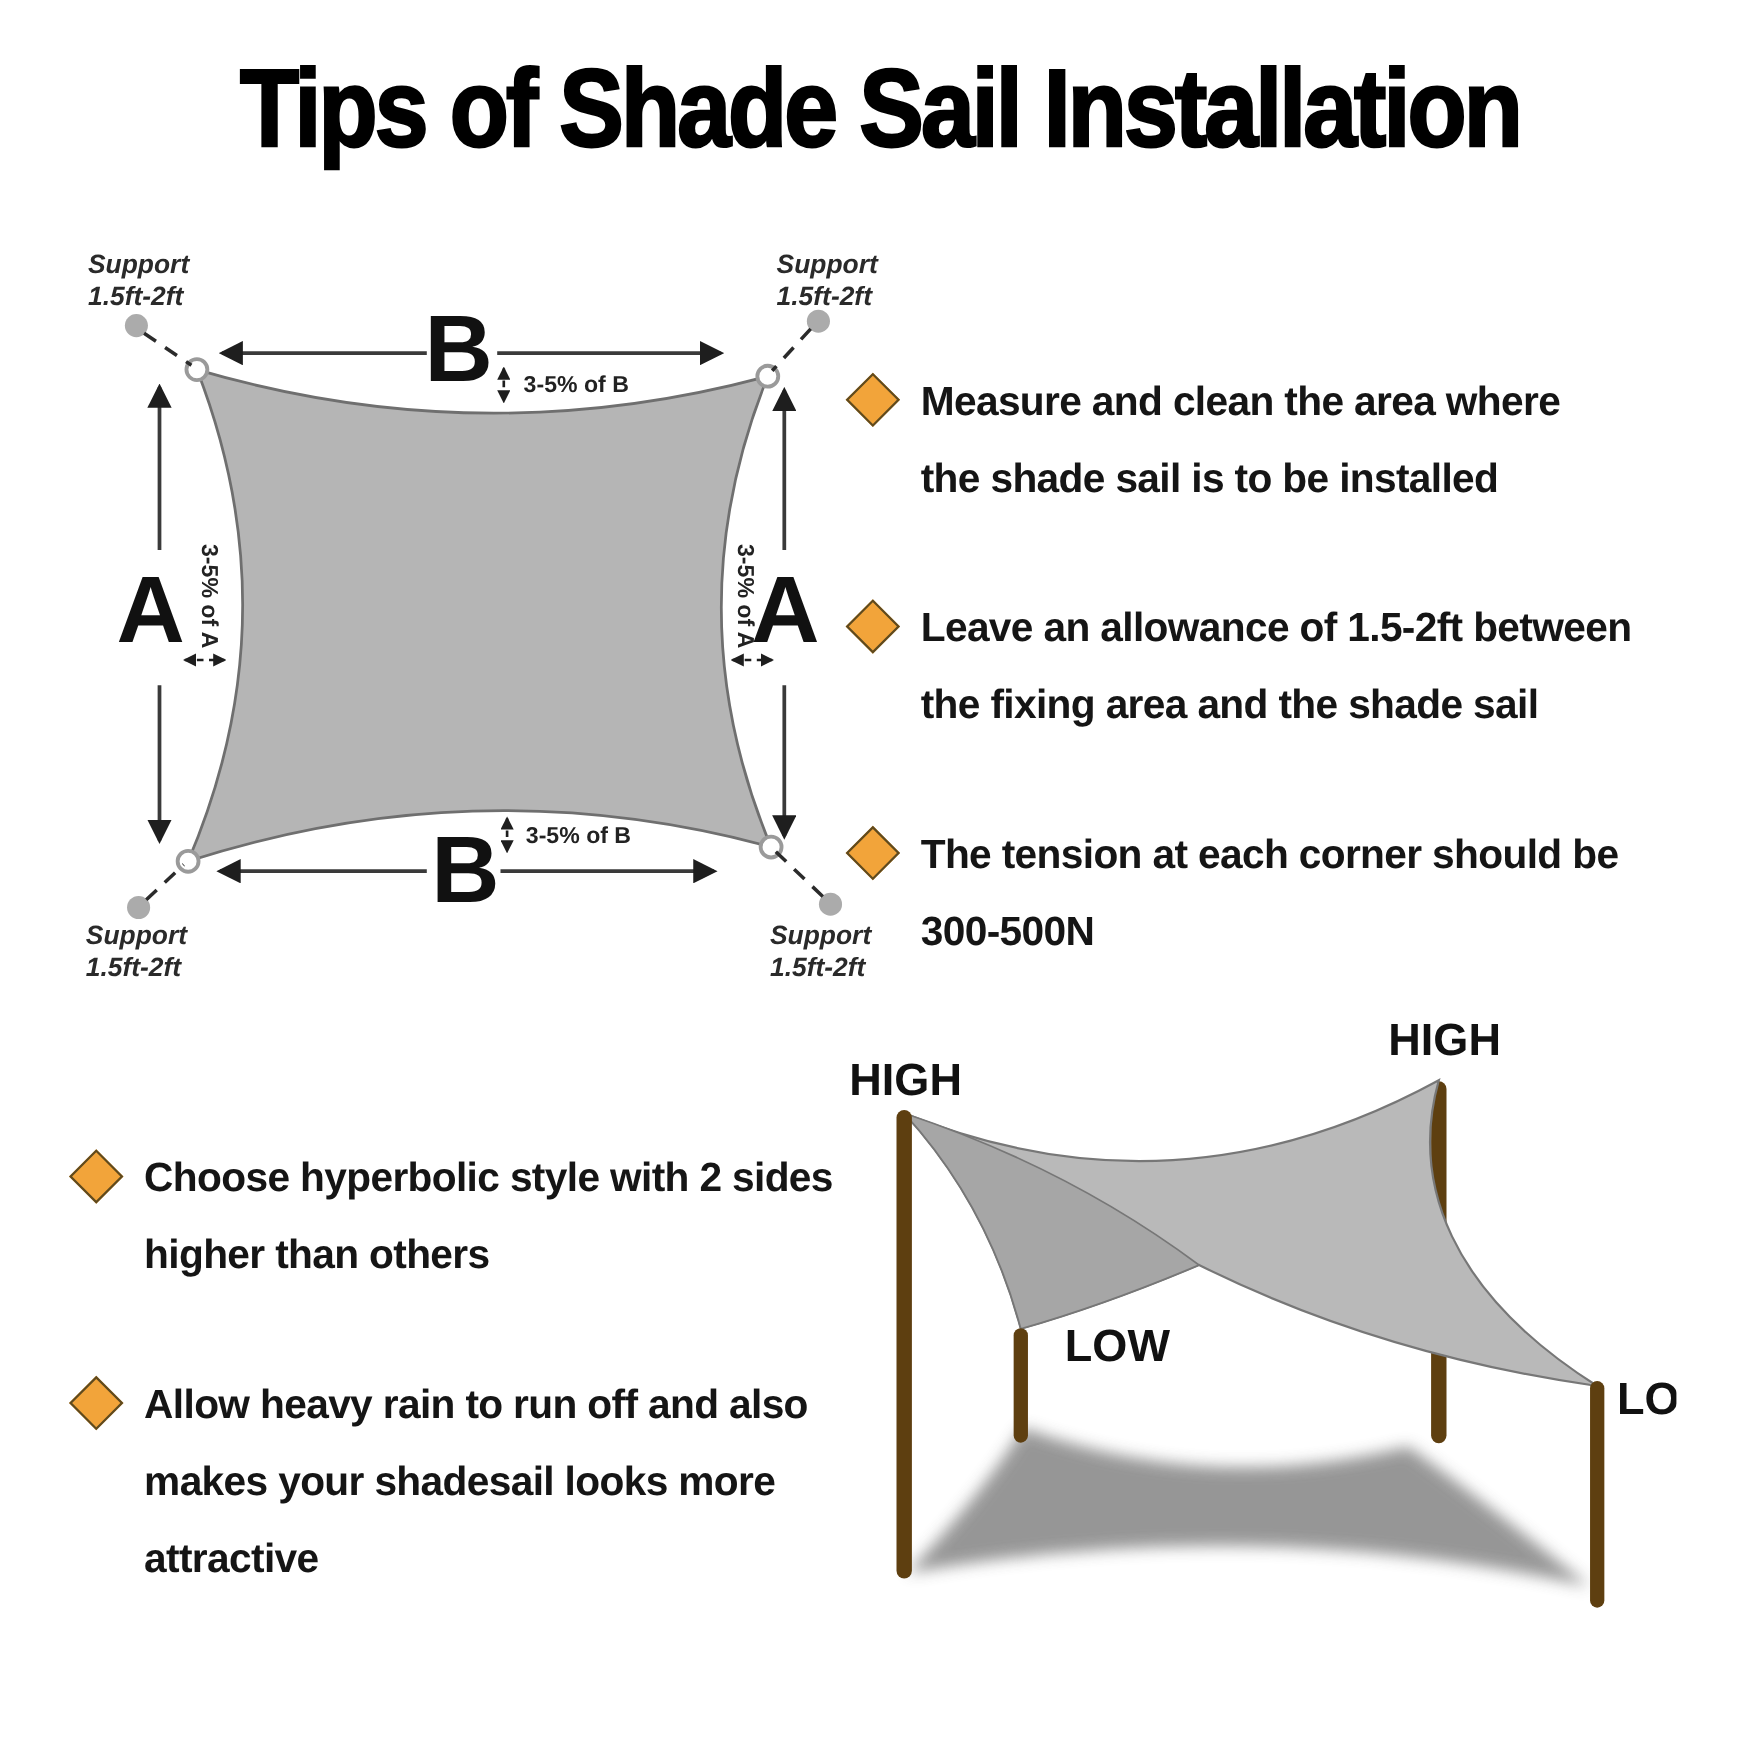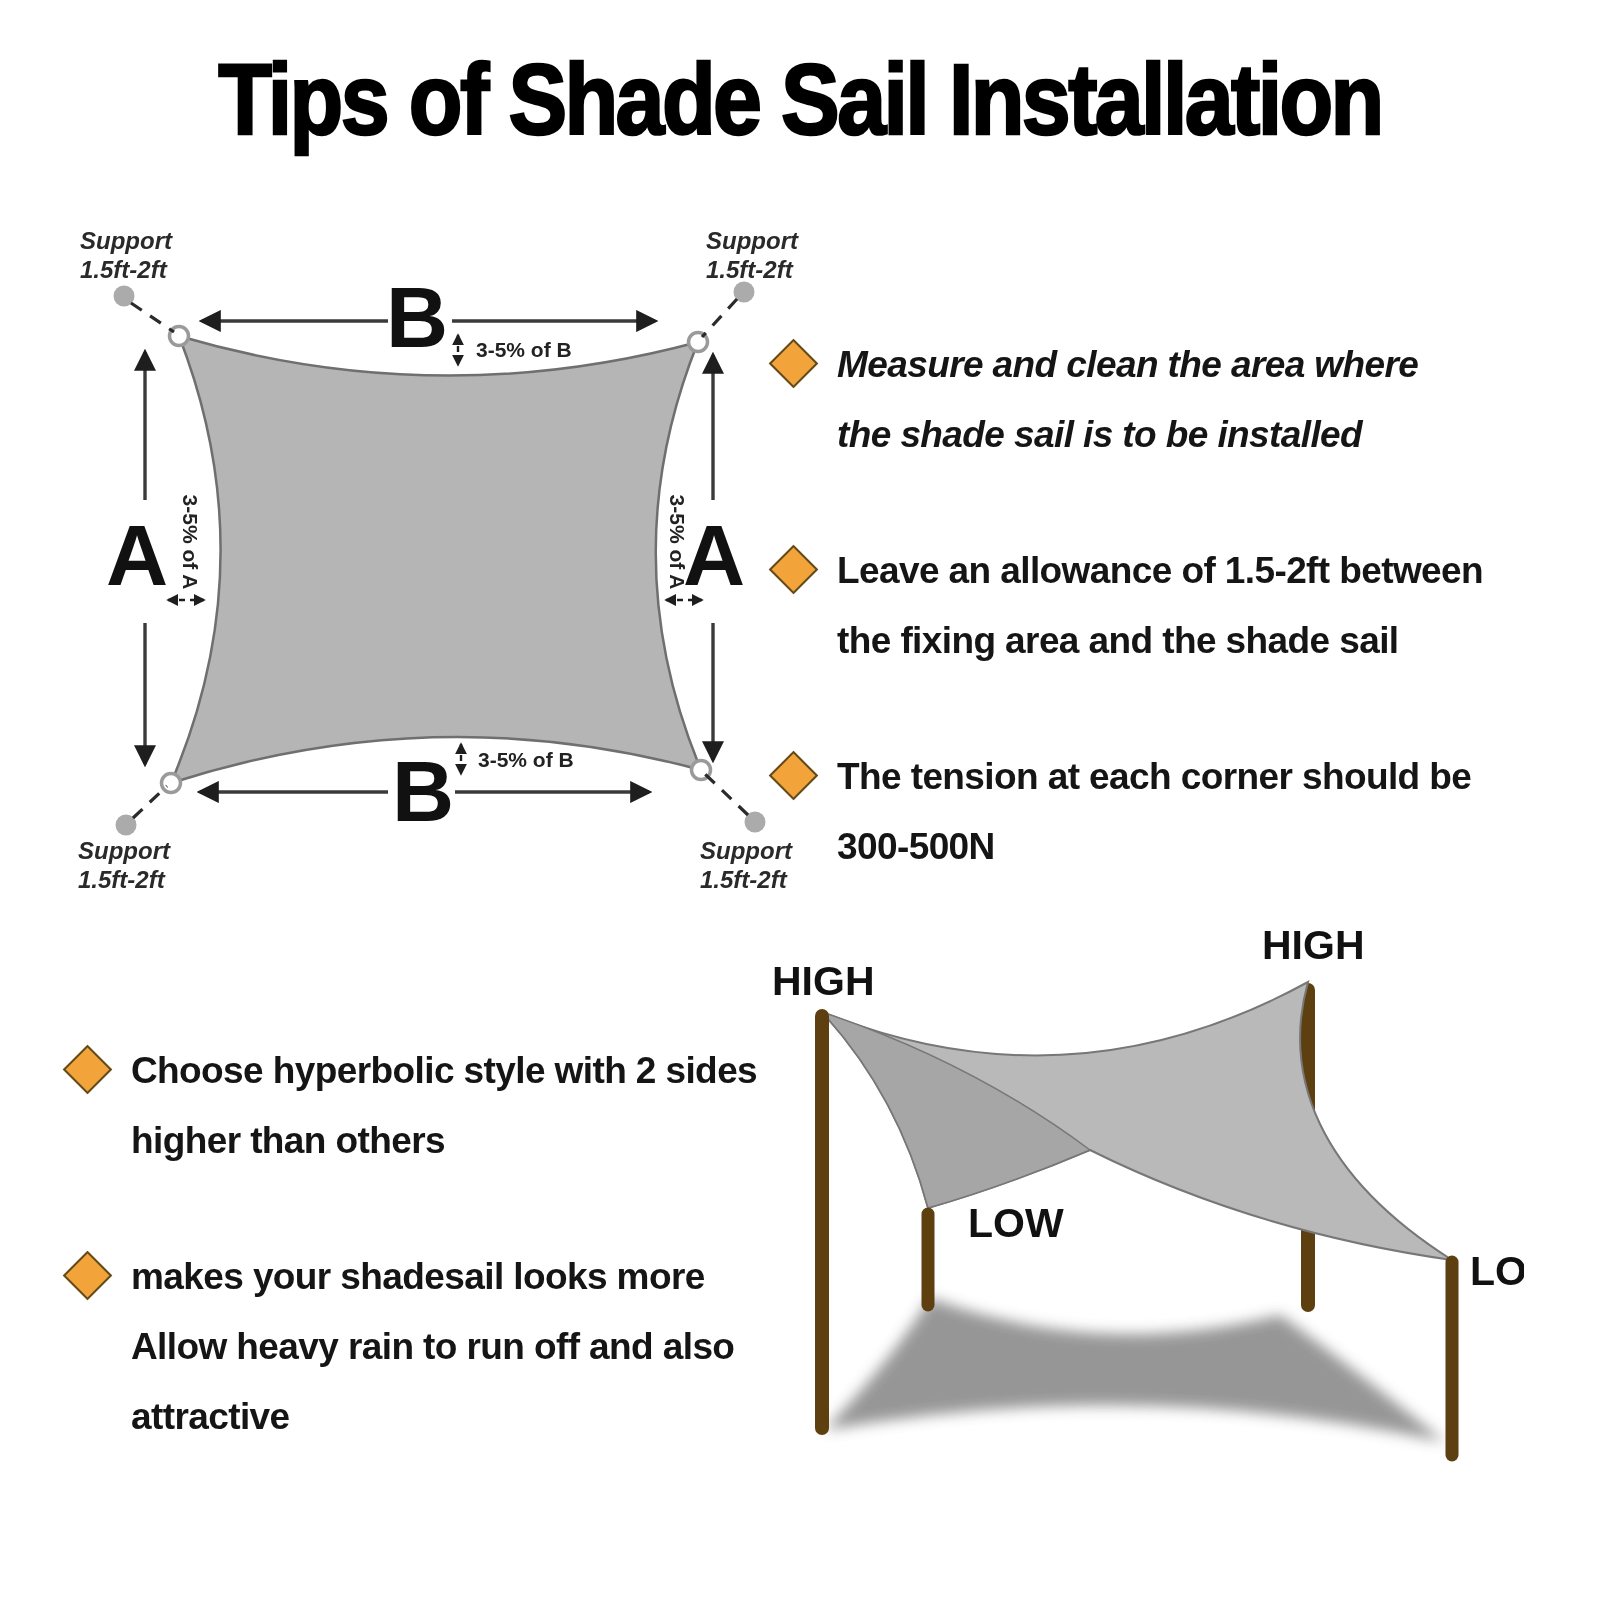--- a/index.html
+++ b/index.html
@@ -131,21 +131,21 @@
   <div class="abs dimletter" style="left:392px;top:748px;">B</div>
   <div class="abs dimletter" style="left:106px;top:512px;">A</div>
   <div class="abs dimletter" style="left:683px;top:512px;">A</div>
 
   <div class="abs pct" style="left:476px;top:338px;">3-5% of B</div>
   <div class="abs pct" style="left:478px;top:748px;">3-5% of B</div>
   <div class="abs pct rot90" style="left:132px;top:530px;width:116px;text-align:center;">3-5% of A</div>
   <div class="abs pct rot90" style="left:619px;top:530px;width:116px;text-align:center;">3-5% of A</div>
 
   <div class="abs tips" style="left:768px;top:330px;">
-    <div class="tip" style="margin-bottom:66px;font-style:italic;">
+    <div class="tip" style="margin-bottom:66px;">
       <span class="diamond"></span>
       <div class="tiplines">
         <div>Measure and clean the area where</div>
         <div>the shade sail is to be installed</div>
       </div>
     </div>
     <div class="tip" style="margin-bottom:66px;">
       <span class="diamond"></span>
       <div class="tiplines">
         <div>Leave an allowance of 1.5-2ft between</div>
@@ -165,22 +165,22 @@
     <div class="tip" style="margin-bottom:66px;">
       <span class="diamond"></span>
       <div class="tiplines">
         <div>Choose hyperbolic style with 2 sides</div>
         <div>higher than others</div>
       </div>
     </div>
     <div class="tip">
       <span class="diamond"></span>
       <div class="tiplines">
+        <div>Allow heavy rain to run off and also</div>
         <div>makes your shadesail looks more</div>
-        <div>Allow heavy rain to run off and also</div>
         <div>attractive</div>
       </div>
     </div>
   </div>
 
   <div class="abs hl" style="left:772px;top:958px;">HIGH</div>
   <div class="abs hl" style="left:1262px;top:922px;">HIGH</div>
   <div class="abs hl" style="left:968px;top:1200px;">LOW</div>
   <div class="abs hl" style="left:1470px;top:1248px;">LOW</div>
 

